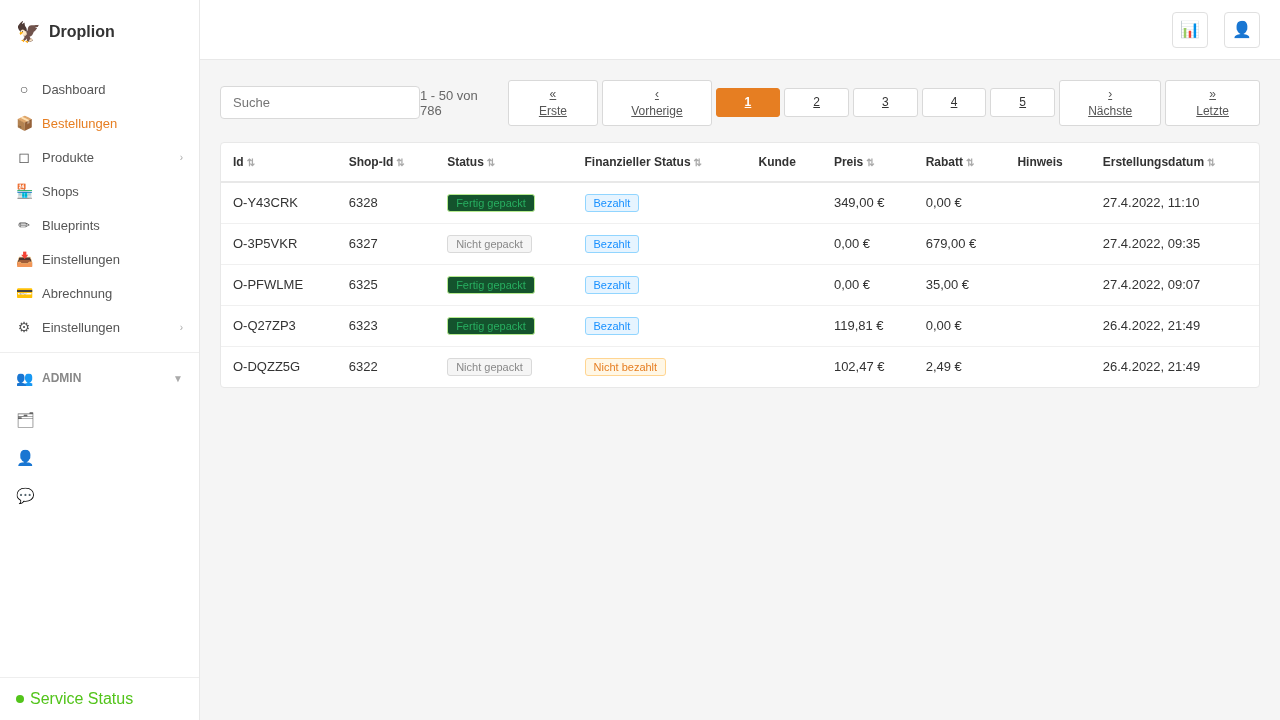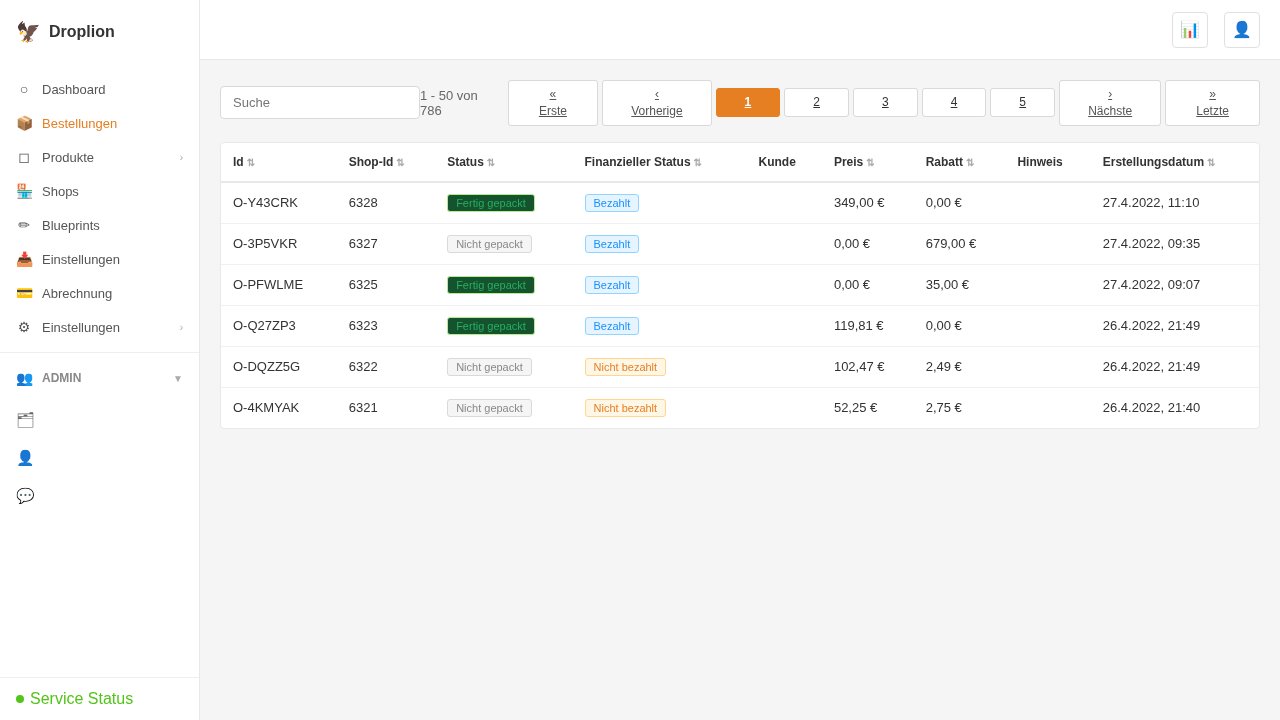--- a/index.html
+++ b/index.html
@@ -404,28 +404,17 @@
               <td>O-DQZZ5G</td>
               <td>6322</td>
               <td><span class="badge badge-gray">Nicht gepackt</span></td>
               <td><span class="badge badge-orange">Nicht bezahlt</span></td>
               <td></td>
               <td>102,47 €</td>
               <td>2,49 €</td>
               <td></td>
               <td>26.4.2022, 21:49</td>
             </tr>
-            <tr>
-              <td>O-4KMYAK</td>
-              <td>6321</td>
-              <td><span class="badge badge-gray">Nicht gepackt</span></td>
-              <td><span class="badge badge-orange">Nicht bezahlt</span></td>
-              <td></td>
-              <td>52,25 €</td>
-              <td>2,75 €</td>
-              <td></td>
-              <td>26.4.2022, 21:40</td>
-            </tr>
           </tbody>
       </table>
     </div>
   </div>
 </main>
 
 </body></html>

